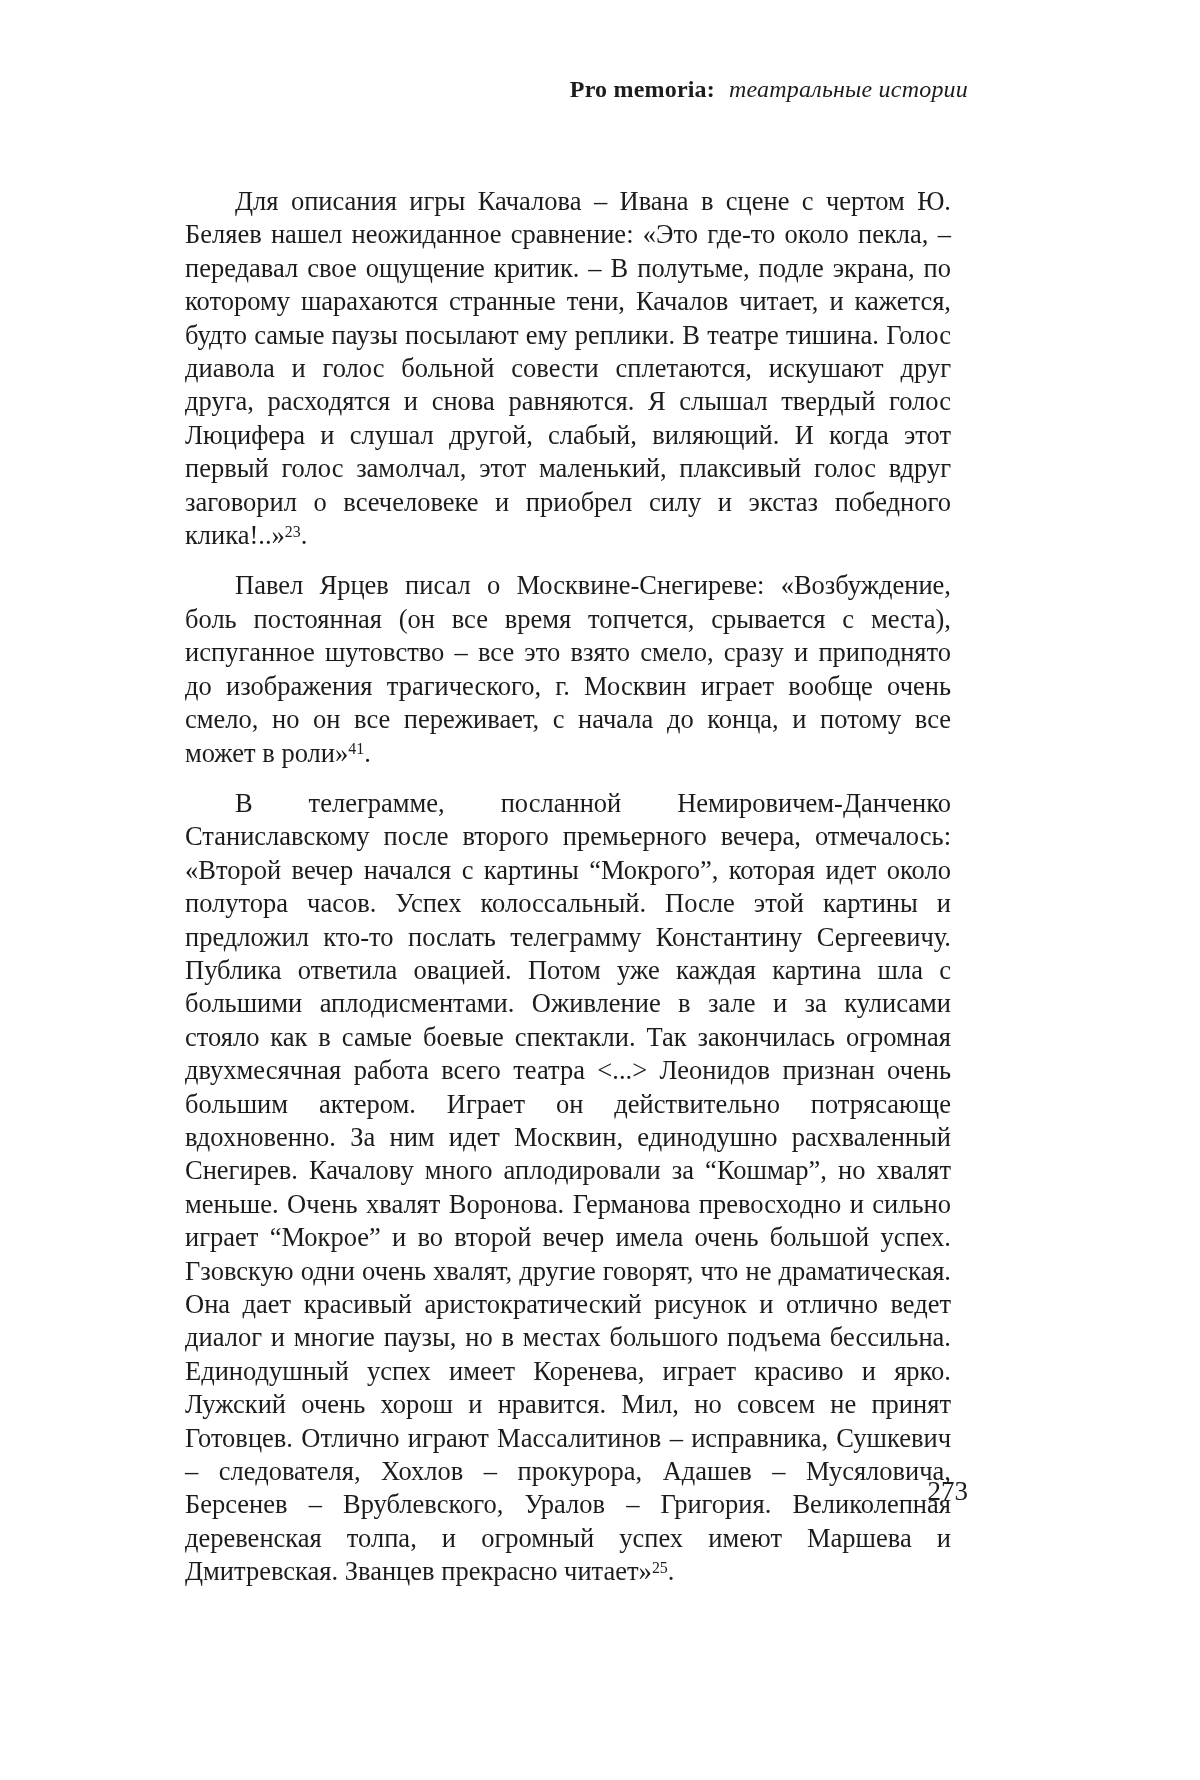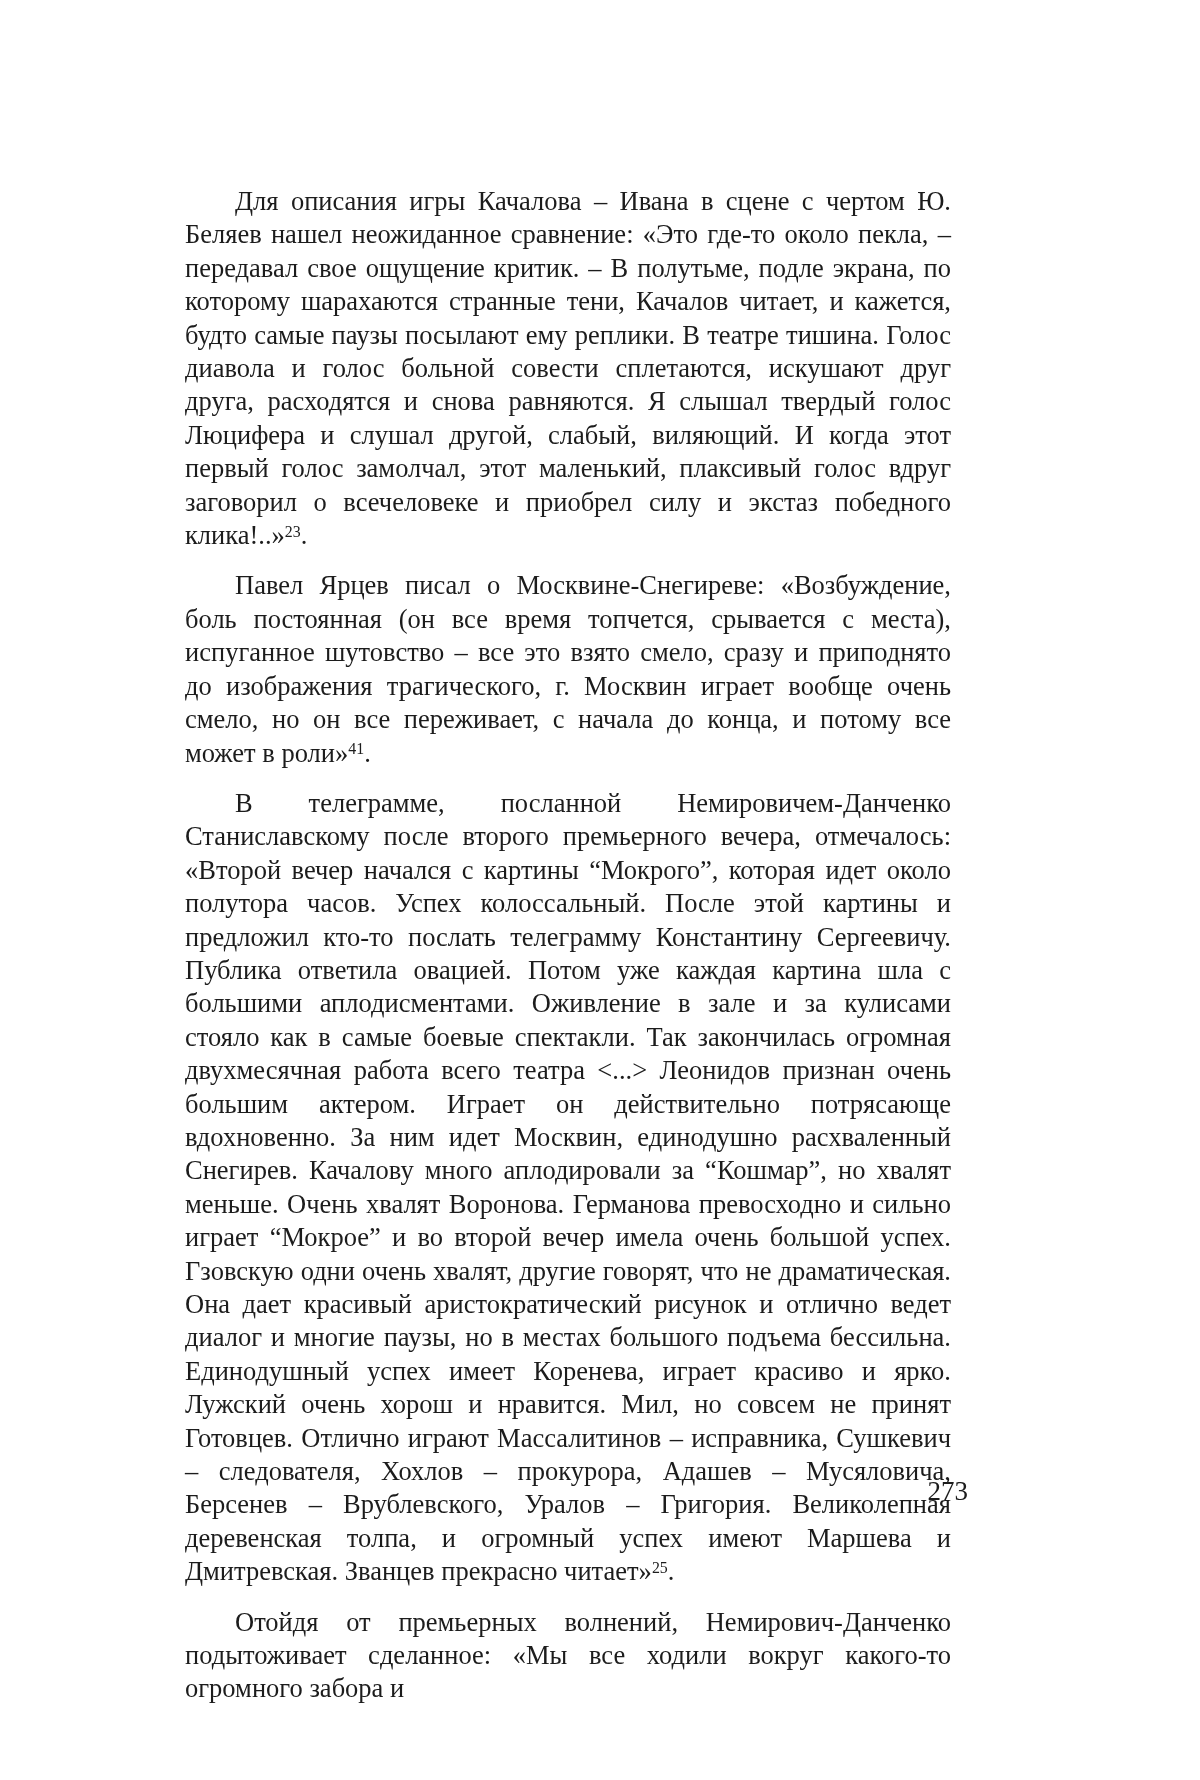--- a/index.html
+++ b/index.html
@@ -58,26 +58,28 @@
     width: 800px;
     text-align: right;
     font-size: 27px;
   }
 </style>
 </head>
 <body>
 
 <div class="page">
 
+  <div class="running-head">
+    <span class="rh-bold">Pro memoria:</span><span class="rh-italic">театральные истории</span>
+  </div>
 
   <div class="body-text">
     <p><span>Для описания игры Качалова – Ивана в сцене с чертом Ю. Беляев нашел неожиданное сравнение: «Это где-то около пекла, – передавал свое ощущение критик. – В полутьме, подле экрана, по которому шарахаются странные тени, Качалов читает, и кажется, будто самые паузы посылают ему реплики. В театре тишина. Голос диавола и голос больной совести сплетаются, искушают друг друга, расходятся и снова равняются. Я слышал твердый голос Люцифера и слушал другой, слабый, виляющий. И когда этот первый голос замолчал, этот маленький, плаксивый голос вдруг заговорил о всечеловеке и приобрел силу и экстаз победного клика!..»</span><sup>23</sup><span>.</span></p>
 
     <p><span>Павел Ярцев писал о Москвине-Снегиреве: «Возбуждение, боль постоянная (он все время топчется, срывается с места), испуганное шутовство – все это взято смело, сразу и приподнято до изображения трагического, г. Москвин играет вообще очень смело, но он все переживает, с начала до конца, и потому все может в роли»</span><sup>41</sup><span>.</span></p>
 
     <p><span>В телеграмме, посланной Немировичем-Данченко Станиславскому после второго премьерного вечера, отмечалось: «Второй вечер начался с картины “Мокрого”, которая идет около полутора часов. Успех колоссальный. После этой картины и предложил кто-то послать телеграмму Константину Сергеевичу. Публика ответила овацией. Потом уже каждая картина шла с большими аплодисментами. Оживление в зале и за кулисами стояло как в самые боевые спектакли. Так закончилась огромная двухмесячная работа всего театра &lt;...&gt; Леонидов признан очень большим актером. Играет он действительно потрясающе вдохновенно. За ним идет Москвин, единодушно расхваленный Снегирев. Качалову много аплодировали за “Кошмар”, но хвалят меньше. Очень хвалят Воронова. Германова превосходно и сильно играет “Мокрое” и во второй вечер имела очень большой успех. Гзовскую одни очень хвалят, другие говорят, что не драматическая. Она дает красивый аристократический рисунок и отлично ведет диалог и многие паузы, но в местах большого подъема бессильна. Единодушный успех имеет Коренева, играет красиво и ярко. Лужский очень хорош и нравится. Мил, но совсем не принят Готовцев. Отлично играют Массалитинов – исправника, Сушкевич – следователя, Хохлов – прокурора, Адашев – Мусяловича, Берсенев – Врублевского, Уралов – Григория. Великолепная деревенская толпа, и огромный успех имеют Маршева и Дмитревская. Званцев прекрасно читает»</span><sup>25</sup><span>.</span></p>
 
-    <p><span>Отойдя от премьерных волнений, Немирович-Данченко подытоживает сделанное: «Мы все ходили вокруг какого-то огромного забора и</span><sup></sup><span></span></p>
   </div>
 
   <div class="folio">273</div>
 
 </div>
 
 </body></html>

